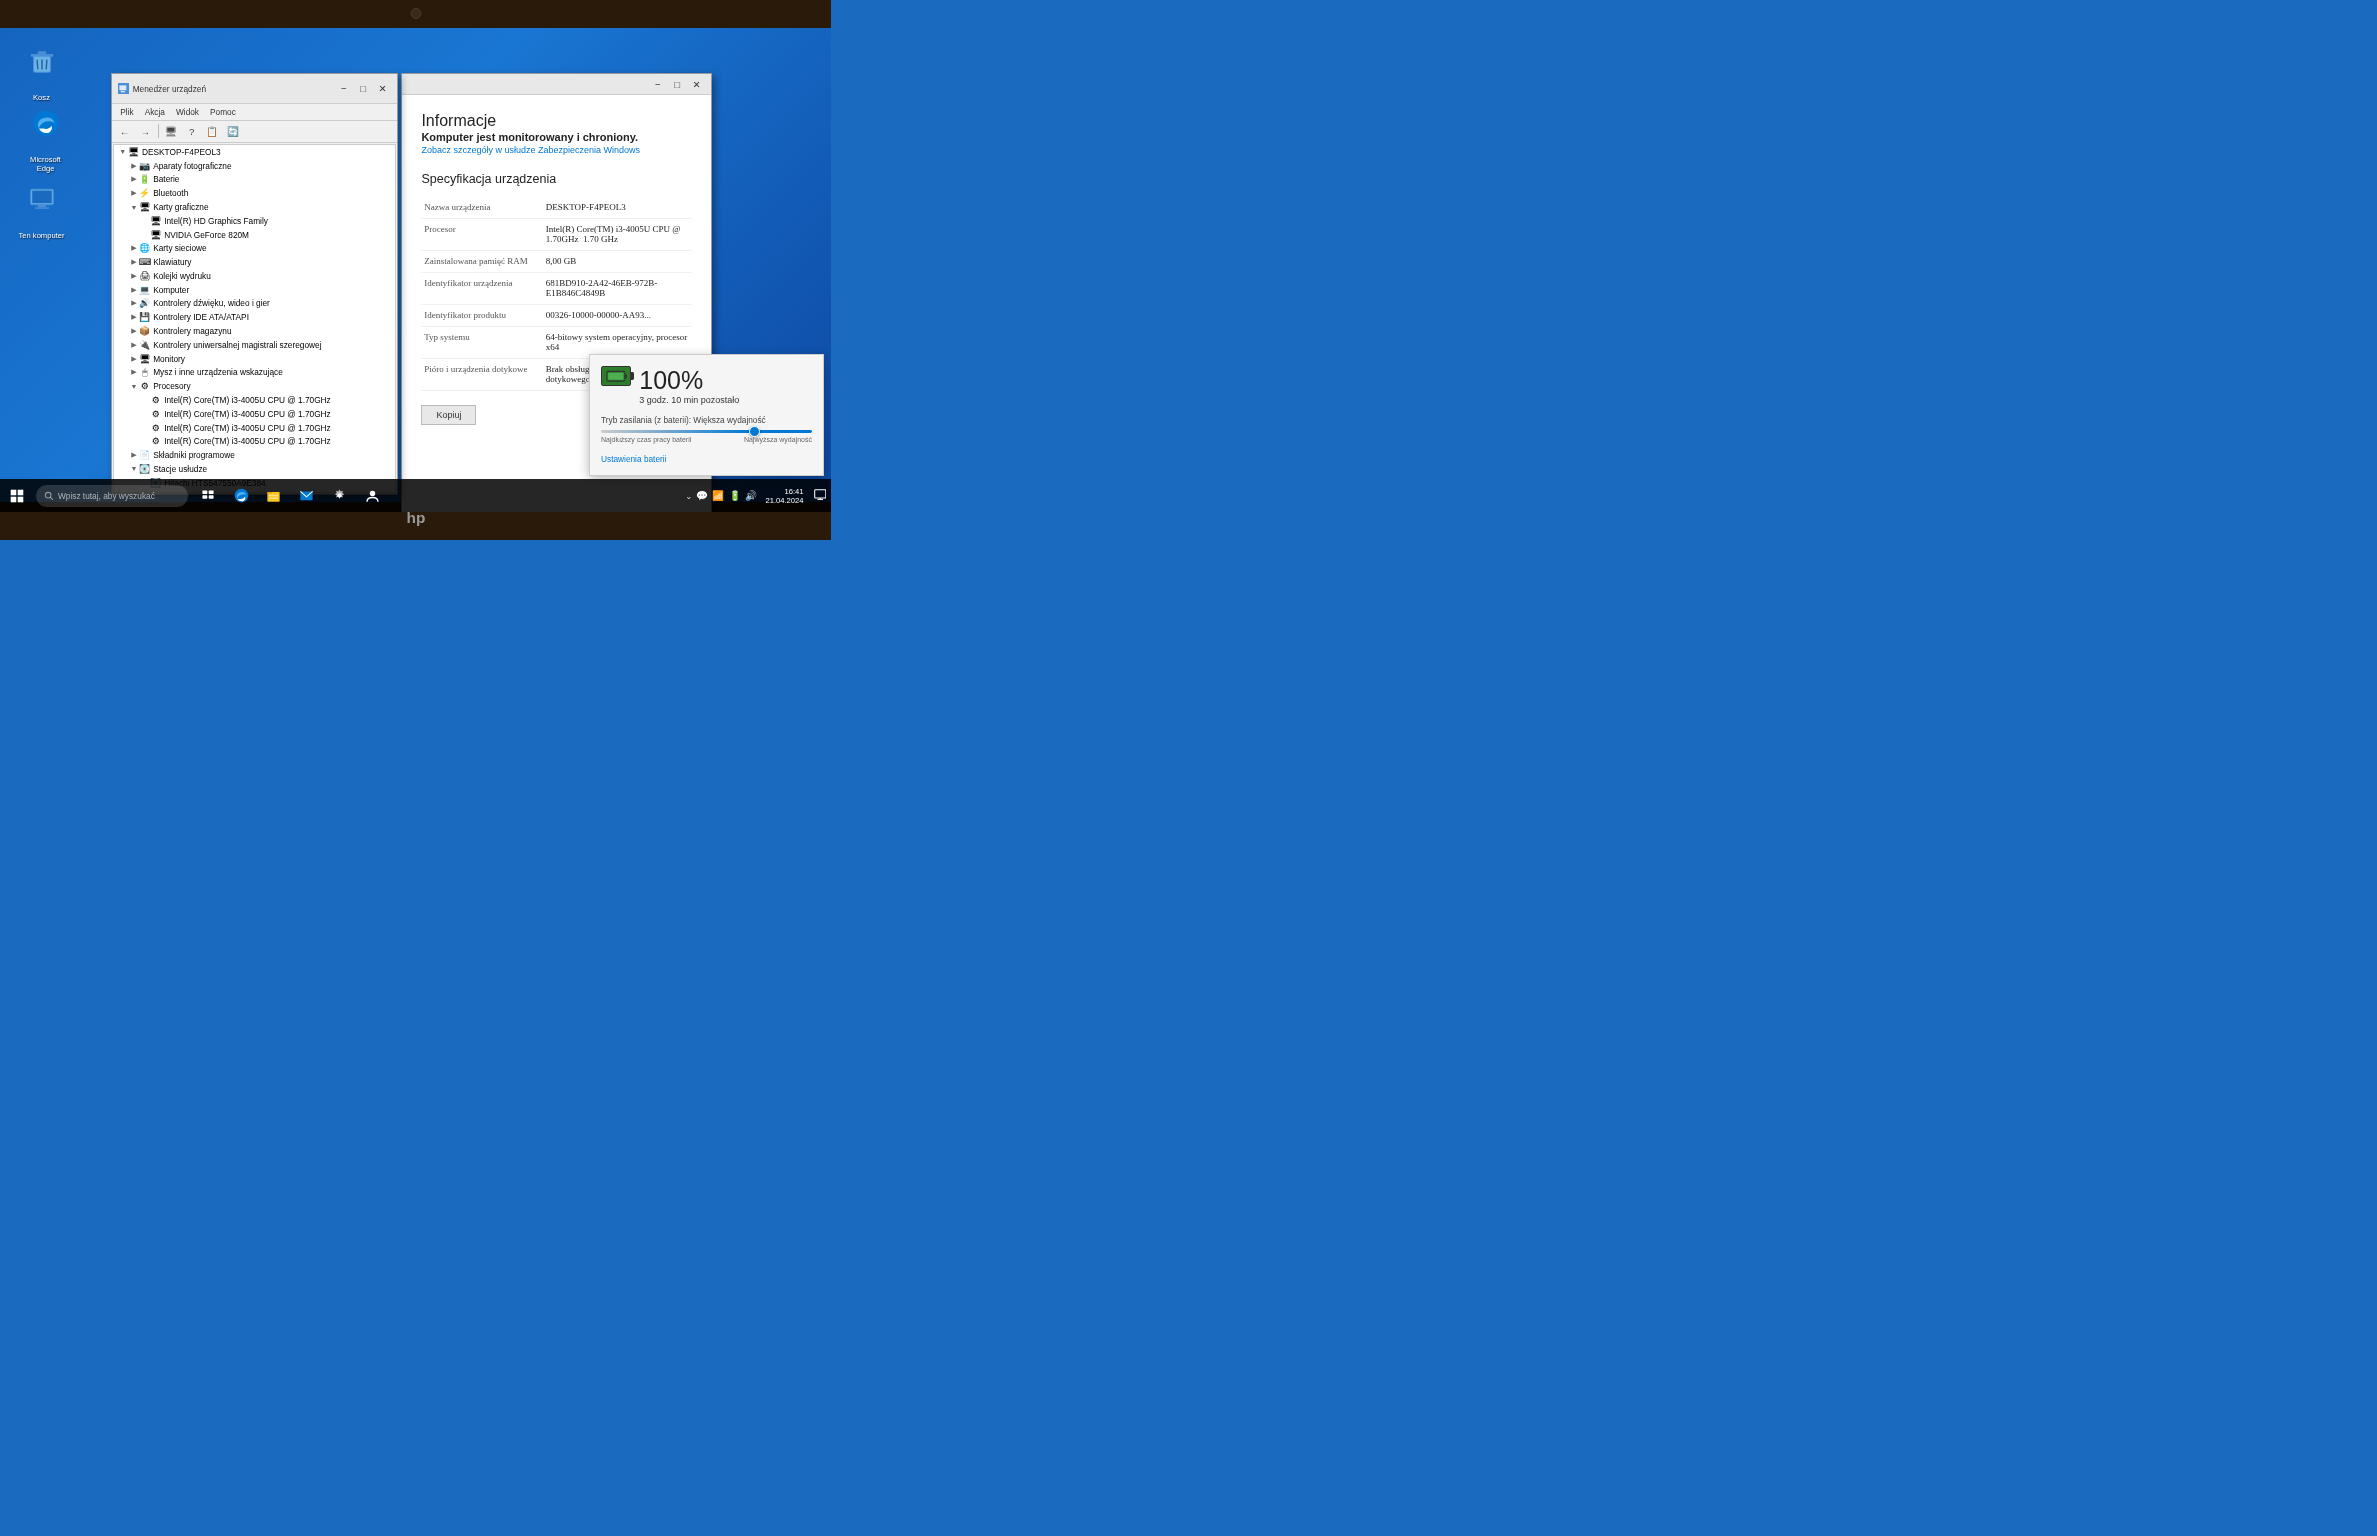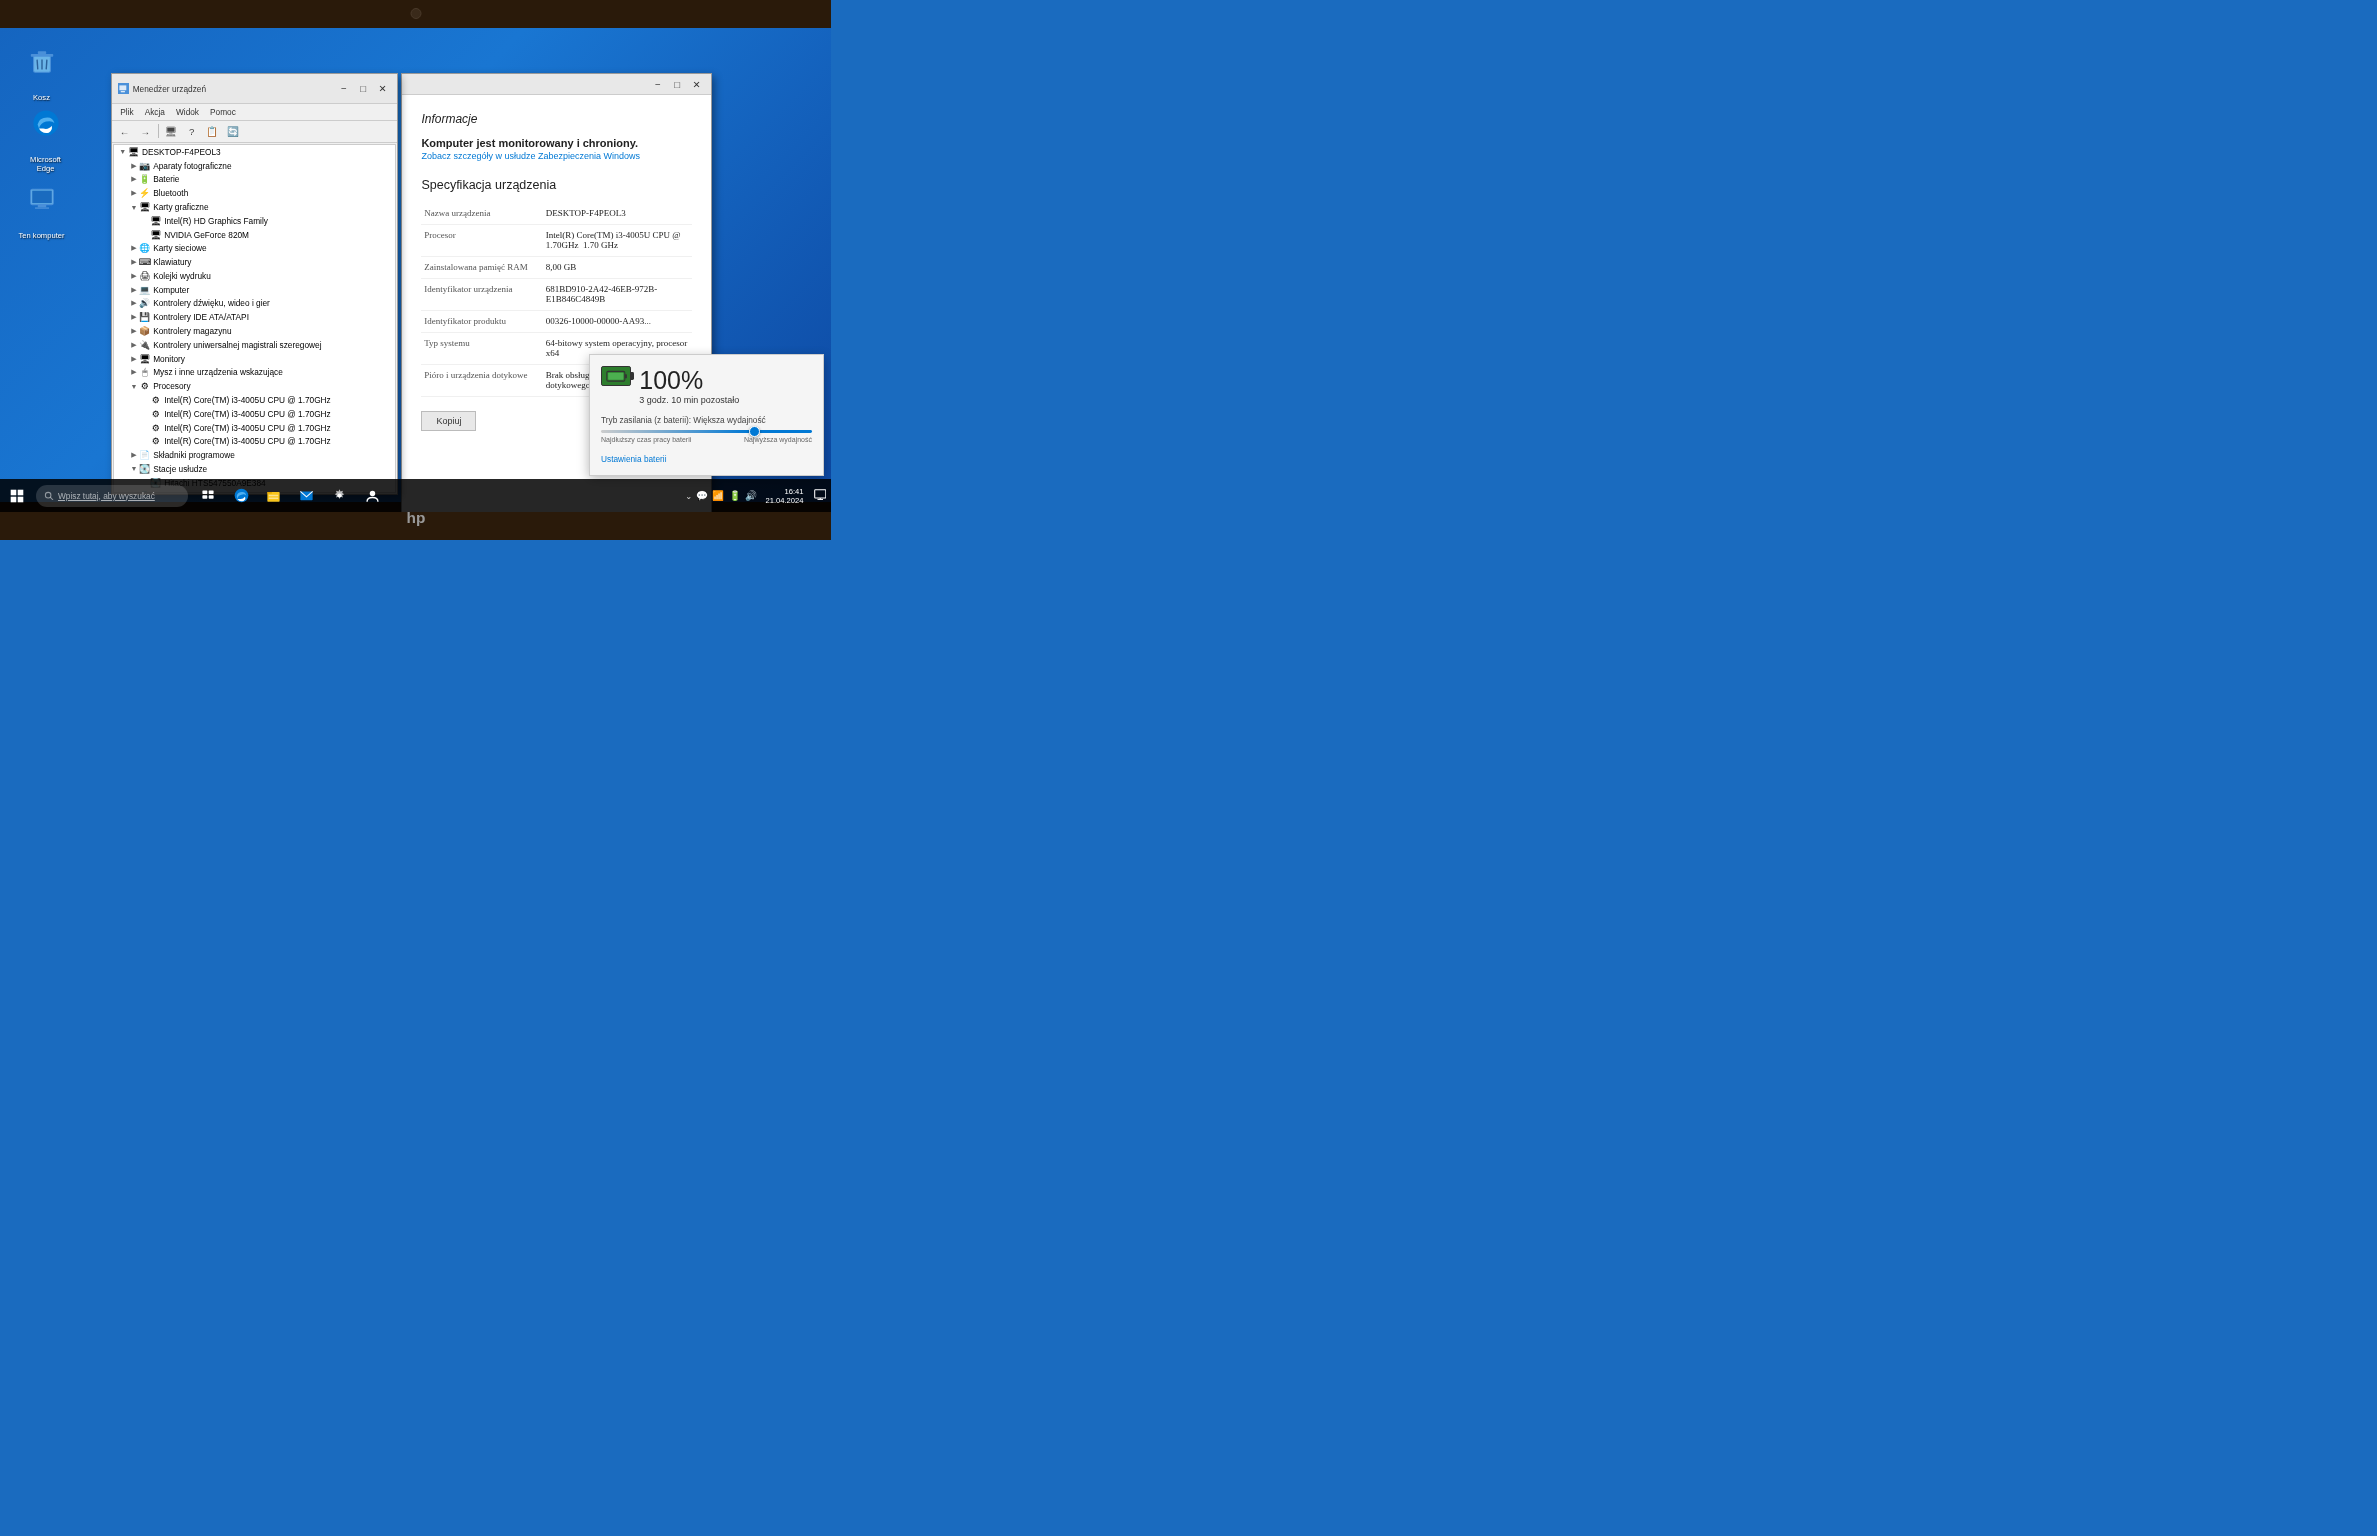--- a/index.html
+++ b/index.html
@@ -259,25 +259,24 @@
       align-items: center;
       padding: 0 5.5px;
       border-bottom: 0.7px solid #ccc;
     }
     .info-content {
       flex: 1;
       padding: 16.6px 19.4px;
       overflow-y: auto;
     }
     .info-title {
-      font-size: 12px;
+      font-size: 16px;
       font-weight: 300;
       color: #222;
-      margin-bottom: 11px;
-      font-style: italic;
+      margin-bottom: 1px;
     }
     .info-subtitle {
       font-size: 11px;
       font-weight: 600;
       color: #222;
       margin-bottom: 2.8px;
     }
     .info-link {
       color: #0078d4;
       font-size: 9px;
@@ -743,21 +742,21 @@
         <rect x="11" y="1" width="8" height="8" fill="white"></rect>
         <rect x="1" y="11" width="8" height="8" fill="white"></rect>
         <rect x="11" y="11" width="8" height="8" fill="white"></rect>
       </svg>
     </div>
     <div class="taskbar-search">
       <svg width="9.7" height="9.7" viewBox="0 0 14 14" style="margin-right:4.2px;opacity:0.7">
         <circle cx="6" cy="6" r="4" stroke="rgba(255,255,255,0.7)" stroke-width="1.5" fill="none"></circle>
         <line x1="9" y1="9" x2="13" y2="13" stroke="rgba(255,255,255,0.7)" stroke-width="1.5"></line>
       </svg>
-      <span style="color:rgba(255,255,255,0.6);font-size:8.3px;text-decoration:underline;">Wpisz tutaj, aby wyszukać</span>
+      <span style="color:rgba(255,255,255,0.6);font-size:8.3px;">Wpisz tutaj, aby wyszukać</span>
     </div>
     <div class="taskbar-apps">
       <div class="taskbar-app">
         <svg width="14" height="14" viewBox="0 0 20 20" fill="white">
           <rect x="2" y="2" width="7" height="5" rx="1" fill="white"></rect>
           <rect x="11" y="2" width="7" height="5" rx="1" fill="white"></rect>
           <rect x="2" y="9" width="7" height="5" rx="1" fill="white"></rect>
           <rect x="11" y="9" width="7" height="5" rx="1" fill="white"></rect>
         </svg>
       </div>

